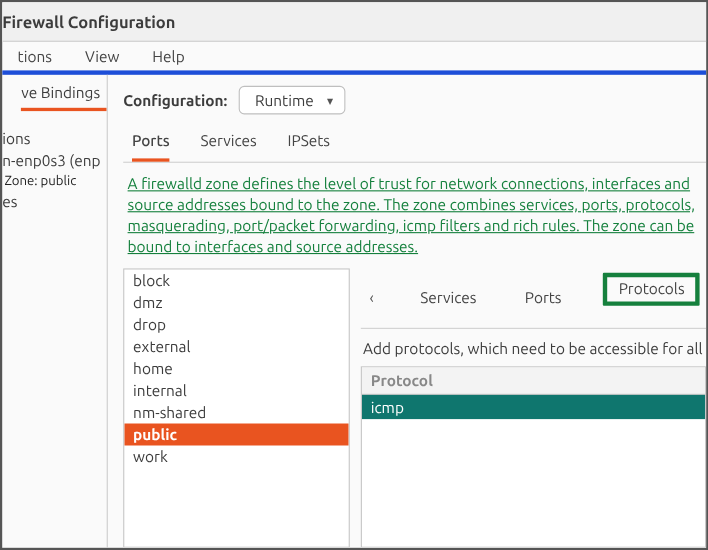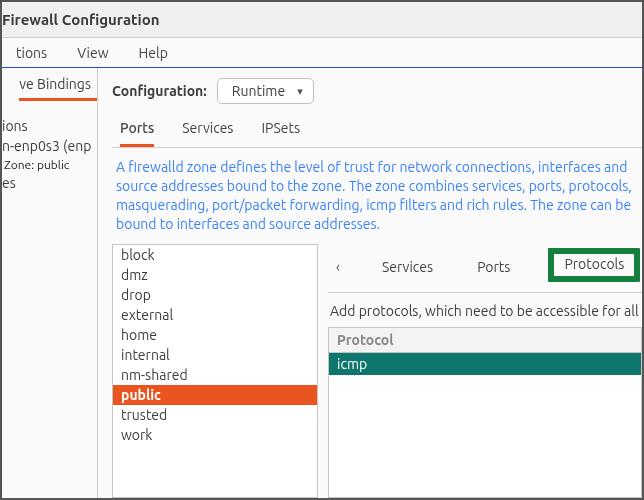--- a/index.html
+++ b/index.html
@@ -1,44 +1,44 @@
 <!DOCTYPE html>
 <html><head>
 <meta charset="utf-8">
 <style>
   * { box-sizing: border-box; margin: 0; padding: 0; }
   body { font-family: Ubuntu, "Segoe UI", sans-serif; font-size: 14px; color: #3c3c3c; background: #fafafa; width: 644px; height: 500px; overflow: hidden; border: 2px solid #555; position: relative; }
   .titlebar { background: #f0f0f0; height: 36px; display: flex; align-items: center; justify-content: flex-start; font-weight: 600; border-bottom: 1px solid #ccc; font-size: 15px; }
-  .menubar { height: 30px; display: flex; align-items: center; padding: 0 8px; gap: 18px; border-bottom: 1px solid #1d4ed8; color: #444; }
+  .menubar { height: 30px; display: flex; align-items: center; padding: 0 8px; gap: 18px; border-bottom: 4px solid #1d4ed8; color: #444; }
   .menubar .menuitem { padding: 2px 6px; }
   .layout { display: flex; height: calc(100% - 66px); }
   .left-pane { width: 96px; border-right: 1px solid #ccc; display: flex; flex-direction: column; overflow: hidden; }
   .left-tab-head { padding: 8px 0 8px 0; text-align: right; border-bottom: 1px solid transparent; }
   .left-tab-head span { display: inline-block; padding-right: 6px; border-bottom: 3px solid #e95420; padding-bottom: 6px;}
   .left-list { padding-top: 6px; font-size: 14px; }
   .left-list .it { padding: 2px 4px 2px 0; text-align: left; white-space: nowrap; overflow: hidden; }
   .left-list .sub { font-size: 12px; color: #222; padding-left: 2px; }
   .right-pane { flex: 1; padding: 10px 0 0 14px; display: flex; flex-direction: column; overflow: hidden; }
   .config-row { display: flex; align-items: center; gap: 10px; margin-bottom: 10px; }
   .config-row label { font-weight: 600; }
   .select { display: inline-flex; align-items: center; border: 1px solid #bfbfbf; border-radius: 5px; padding: 4px 10px 4px 14px; background: #fff; gap: 12px; }
   .chev { font-size: 11px; color: #555; }
   .main-tabs { display: flex; gap: 28px; border-bottom: 1px solid #d0d0d0; padding: 6px 8px 0 8px; }
   .main-tabs .tab { padding-bottom: 8px; color: #444; }
   .main-tabs .tab.active { border-bottom: 3px solid #e95420; font-weight: 500; }
-  .desc { padding: 10px 4px 10px 4px; line-height: 1.35; color: #3b82f6; }
+  .desc { padding: 10px 4px 10px 4px; line-height: 1.35; color: #15803d; text-decoration: underline; }
   .lower { display: flex; gap: 10px; flex: 1; min-height: 0; }
   .zone-list { width: 206px; border: 1px solid #c5c5c5; background: #fff; overflow: hidden; }
   .zone-list .zitem { padding: 2px 8px; }
   .zone-list .zitem.sel { background: #e95420; color: #fff; font-weight: 600; }
   .proto-pane { flex: 1; display: flex; flex-direction: column; min-width: 0; }
   .sub-tabs { display: flex; align-items: center; gap: 32px; border-bottom: 1px solid #d0d0d0; padding: 4px 4px 0 4px; white-space: nowrap; overflow: hidden; }
   .sub-tabs .nav { color: #555; padding: 0 4px 6px 4px; }
   .sub-tabs .stab { padding: 2px 6px 8px 6px; color: #444; }
-  .sub-tabs .stab.highlight { border: 6px solid #15803d; padding: 2px 10px 4px 10px; margin-bottom: 10px; border-radius: 1px; }
+  .sub-tabs .stab.highlight { border: 4px solid #15803d; padding: 2px 10px 4px 10px; margin-bottom: 20px; border-radius: 1px; }
   .proto-help { padding: 10px 2px 8px 2px; white-space: nowrap; overflow: hidden; }
   .proto-table { border: 1px solid #c5c5c5; flex: 1; background: #fff; overflow: hidden; }
   .proto-head { background: #f3f3f3; color: #888; padding: 4px 8px; font-weight: 600; border-bottom: 1px solid #c5c5c5; }
   .proto-row { padding: 3px 8px; }
   .proto-row.sel { background: #0f766e; color: #fff; }
 </style>
 </head>
 <body>
 
 <div class="titlebar">
@@ -84,21 +84,20 @@
     <div class="lower">
       <div class="zone-list">
         <div class="zitem">block</div>
         <div class="zitem">dmz</div>
         <div class="zitem">drop</div>
         <div class="zitem">external</div>
         <div class="zitem">home</div>
         <div class="zitem">internal</div>
         <div class="zitem">nm-shared</div>
         <div class="zitem sel">public</div>
-        <div class="zitem">trusted</div>
         <div class="zitem">work</div>
       </div>
 
       <div class="proto-pane">
         <div class="sub-tabs">
           <span class="nav">‹</span>
           <span class="stab">Services</span>
           <span class="stab">Ports</span>
           <span class="stab highlight">Protocols</span>
         </div>

